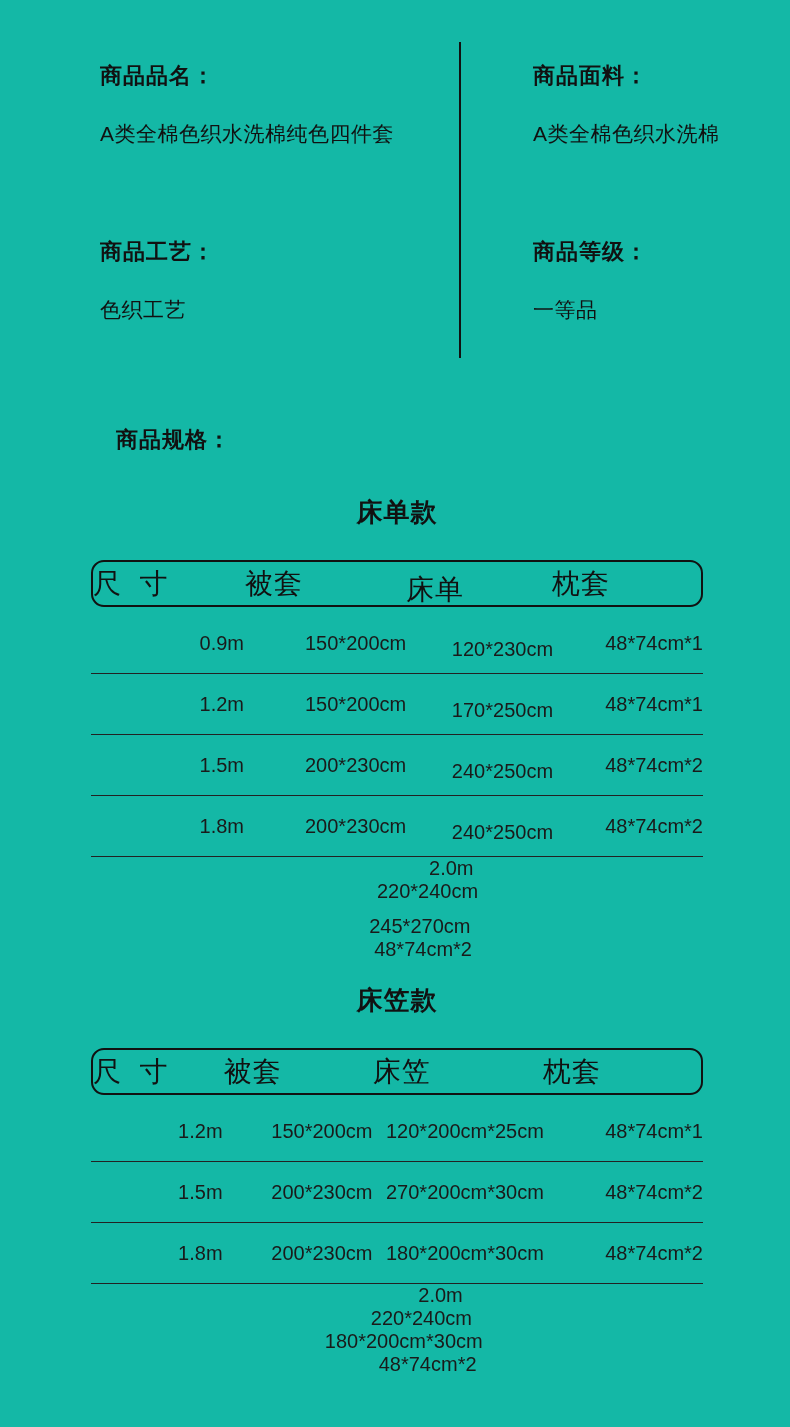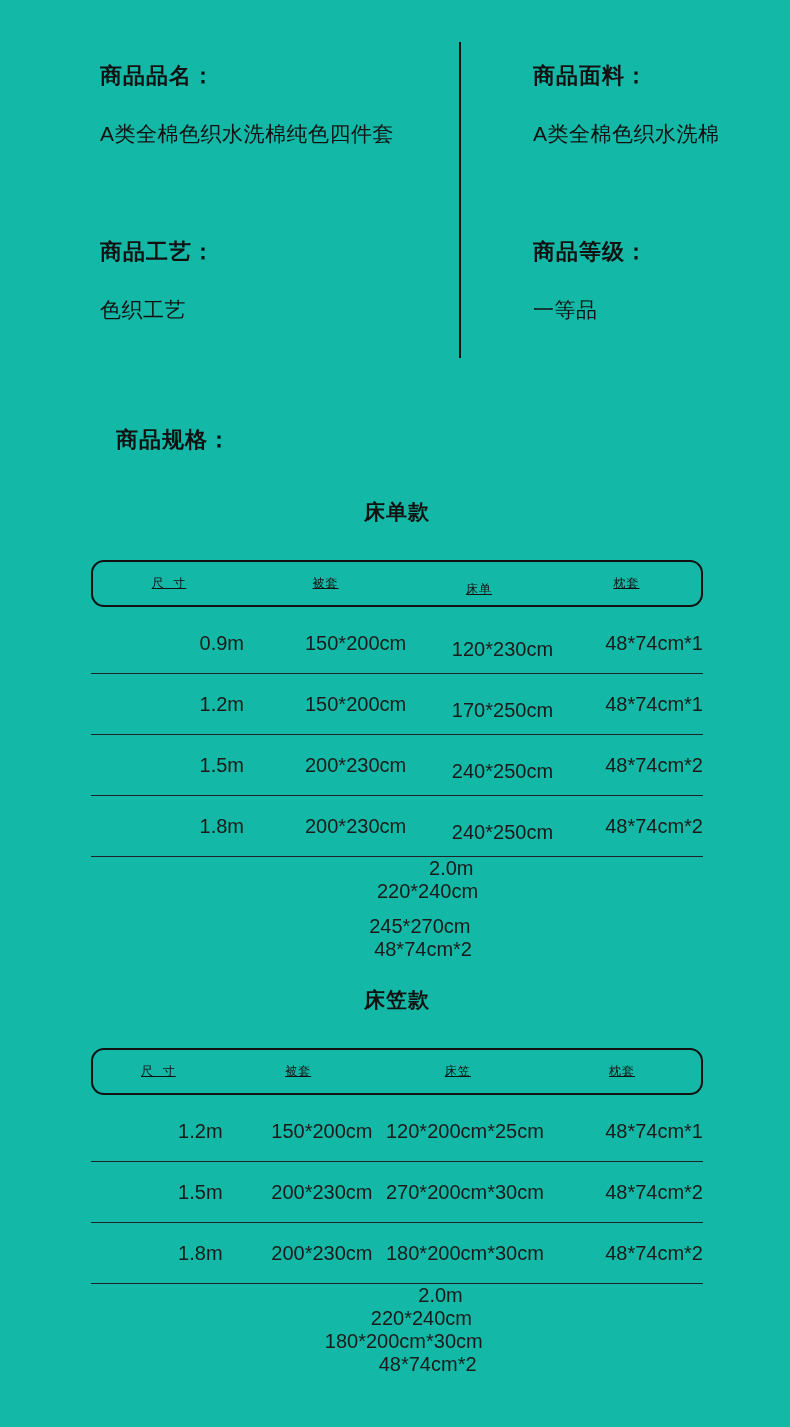--- a/index.html
+++ b/index.html
@@ -47,41 +47,39 @@
     font-weight:700;
     line-height:28px;
     letter-spacing:1px;
   }
   
   .spec-table{position:absolute;width:612px;left:91px;}
   .t1{top:498px;}
   .t2{top:986px;}
   .table-title{
     text-align:center;
-    font-size:21px;
+    font-size:26px;
     font-weight:600;
     line-height:28px;
     margin-bottom:34px;
     letter-spacing:1px;
   }
   .thead{
     box-sizing:border-box;
     height:47px;
     border:2px solid #111111;
     border-radius:13px;
     display:flex;
     align-items:center;
   }
   .th{
-    text-align:center;
-    font-size:12px;
+    font-size:28px;
     font-weight:500;
     white-space:pre;
     letter-spacing:1px;
-    text-decoration:underline;
   }
   .tbody{margin-top:6px;}
   .trow{
     display:flex;
     align-items:center;
     height:60px;
     border-bottom:1px solid #222222;
   }
   .trow:last-child{border-bottom:none;flex-direction:column;}
   .td{

